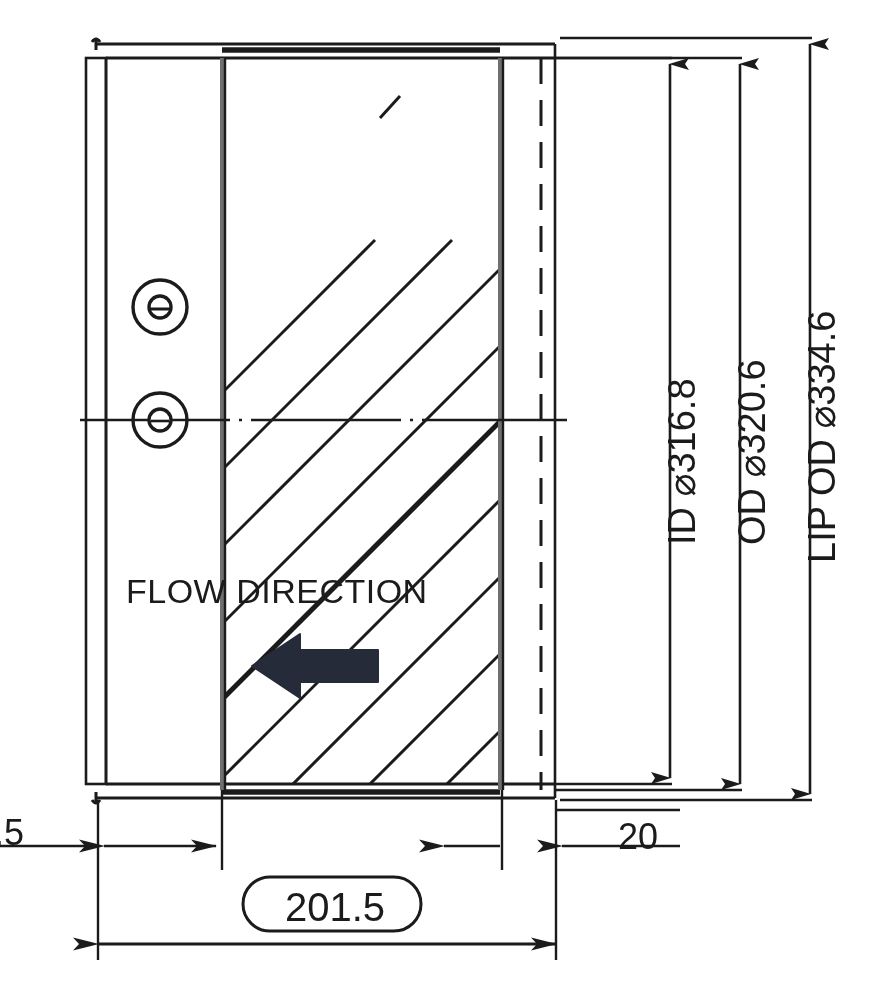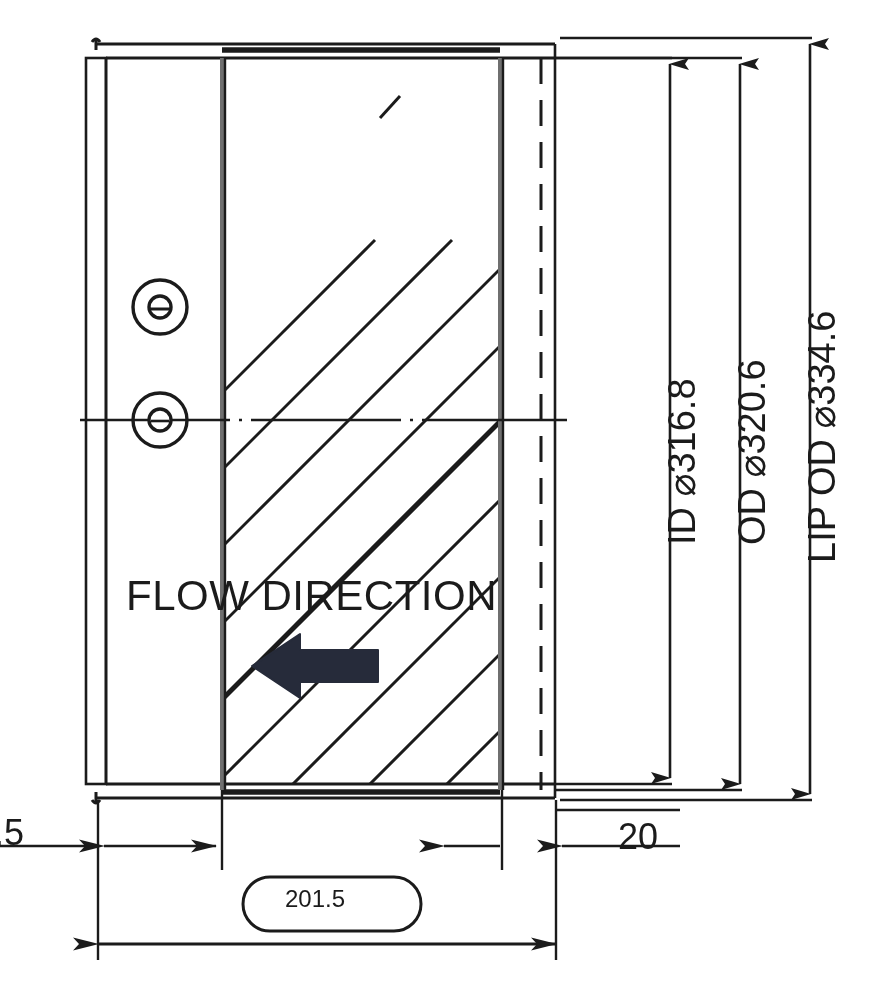--- a/index.html
+++ b/index.html
@@ -23,27 +23,27 @@
     font-family:"Liberation Sans", sans-serif;
     white-space:nowrap;
     letter-spacing:0px;
   }
   .vert-dim{
     font-size:38px;
     transform-origin:0 0;
     transform:rotate(-90deg);
   }
   .flow-label{
-    font-size:42px;
+    font-size:34px;
     letter-spacing:0.5px;
     color:#1b1b1b;
   }
   .bot-dim{font-size:36px;}
   .boxed-dim{
-    font-size:24px;
+    font-size:40px;
     color:#1b1b1b;
   }
 </style>
 </head>
 <body>
 
 <div id="drawing-root">
 
   <svg id="cad-svg" viewBox="0 0 871 1000" xmlns="http://www.w3.org/2000/svg">
     <defs>

